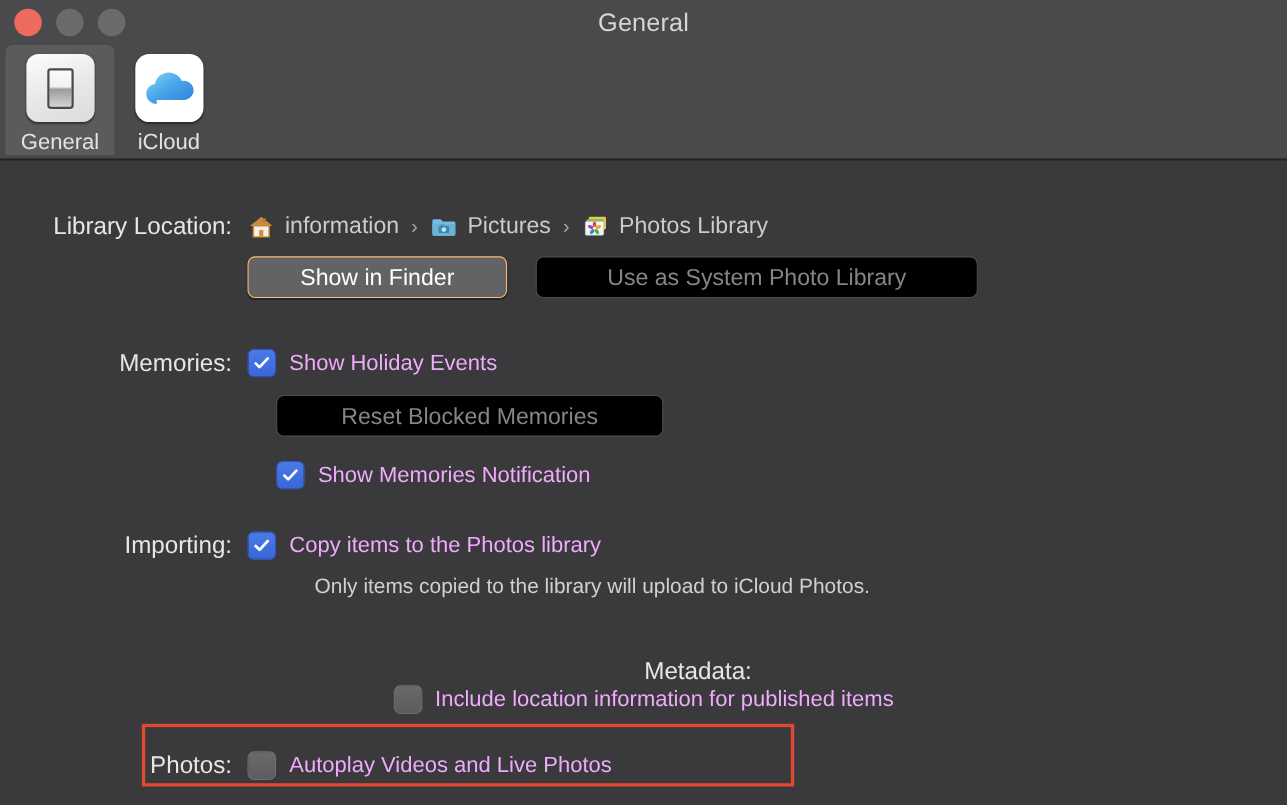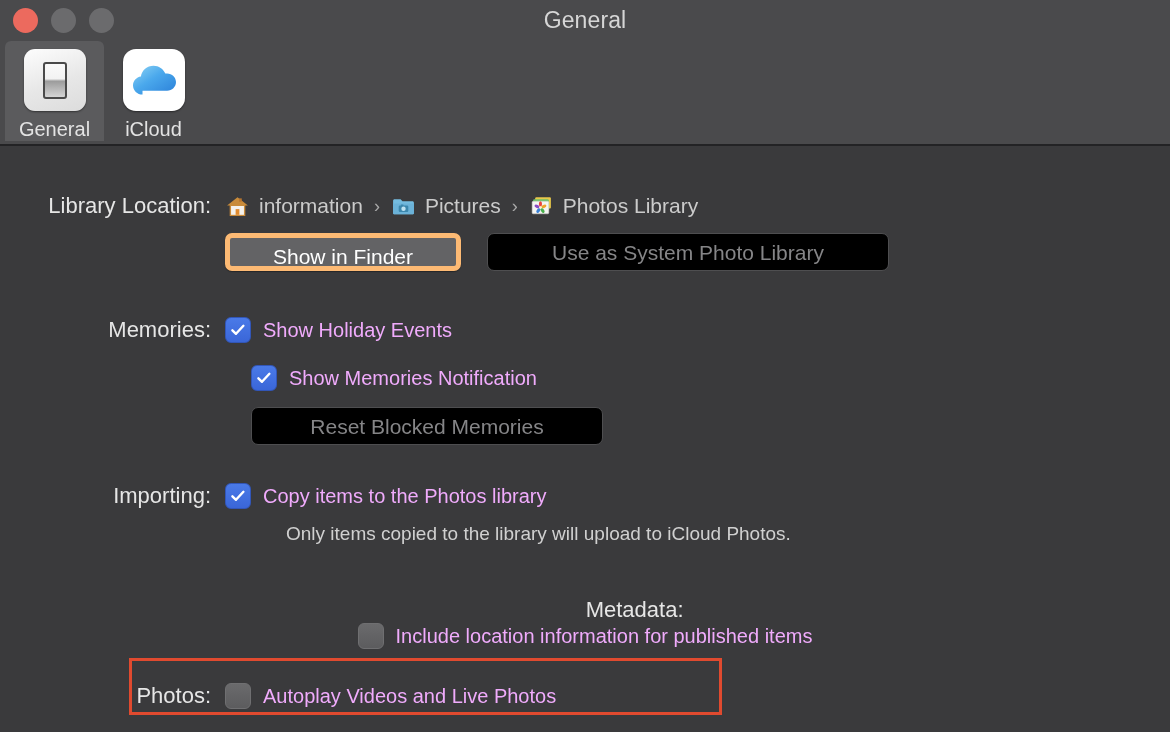--- a/index.html
+++ b/index.html
@@ -157,21 +157,21 @@
     height: 38px;
     line-height: 38px;
     box-sizing: border-box;
     text-align: center;
     border: none;
     white-space: nowrap;
   }
   .btn-enabled {
     background: #636365;
     color: #ffffff;
-    border: 5px solid #fdba74;
+    border: 1px solid #fdba74;
     box-shadow: 0 1px 1px rgba(0,0,0,.35);
   }
   .btn-disabled {
     background: #000000;
     color: #858587;
     border: 1px solid #4e4e50;
   }
   #btn-show-finder { min-width: 236px; }
   #btn-system-library { min-width: 402px; margin-left: 26px; }
   #btn-reset-memories { min-width: 352px; }
@@ -333,37 +333,37 @@
           <div class="checkbox checked">
             <svg width="18" height="18" viewBox="0 0 18 18">
               <path d="M3.4 9.3 L7 12.8 L14.4 4.8" stroke="#ffffff" stroke-width="2.4" fill="none" stroke-linecap="round" stroke-linejoin="round"></path>
             </svg>
           </div>
           <span class="cb-label">Show Holiday Events</span>
         </div>
       </div>
     </div>
 
+    <div class="spacer-row" style="margin-top:16px;">
+      <div class="indent"></div>
+      <div class="btn btn-disabled" id="btn-reset-memories">Reset Blocked Memories</div>
+    </div>
+
     <div class="spacer-row" style="margin-top:22px;">
       <div class="indent"></div>
       <div class="cbrow">
         <div class="checkbox checked">
           <svg width="18" height="18" viewBox="0 0 18 18">
             <path d="M3.4 9.3 L7 12.8 L14.4 4.8" stroke="#ffffff" stroke-width="2.4" fill="none" stroke-linecap="round" stroke-linejoin="round"></path>
           </svg>
         </div>
         <span class="cb-label">Show Memories Notification</span>
       </div>
     </div>
 
-    <div class="spacer-row" style="margin-top:16px;">
-      <div class="indent"></div>
-      <div class="btn btn-disabled" id="btn-reset-memories">Reset Blocked Memories</div>
-    </div>
-
     <div class="row" style="margin-top:38px;">
       <div class="row-label">Importing:</div>
       <div class="row-body">
         <div class="cbrow">
           <div class="checkbox checked">
             <svg width="18" height="18" viewBox="0 0 18 18">
               <path d="M3.4 9.3 L7 12.8 L14.4 4.8" stroke="#ffffff" stroke-width="2.4" fill="none" stroke-linecap="round" stroke-linejoin="round"></path>
             </svg>
           </div>
           <span class="cb-label">Copy items to the Photos library</span>

